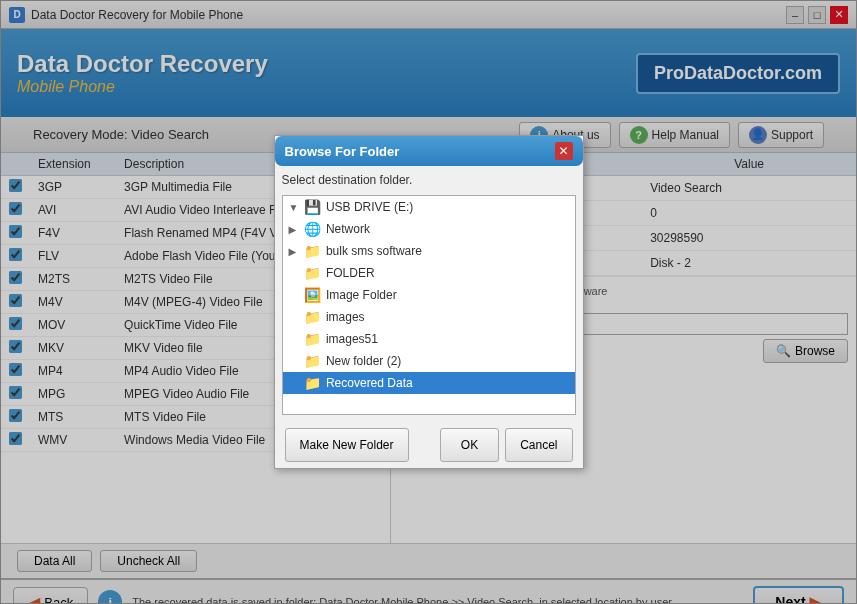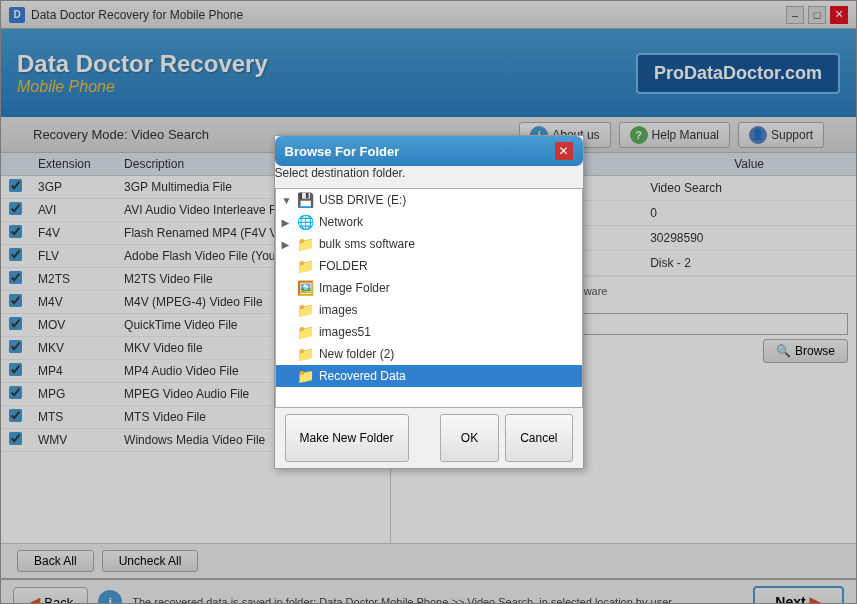--- a/index.html
+++ b/index.html
@@ -217,21 +217,21 @@
       background: #cc3333;
       border: none;
       color: white;
       font-size: 12px;
       cursor: pointer;
       display: flex;
       align-items: center;
       justify-content: center;
       border-radius: 2px;
     }
-    .dialog-body { padding: 0; }
+    .dialog-body { padding: 7px; }
     .dialog-subtitle { font-size: 12px; color: #333; margin-bottom: 8px; }
     .folder-tree {
       background: white;
       border: 1px solid #aaa;
       height: 220px;
       overflow-y: auto;
       font-size: 12px;
     }
     .tree-item {
       display: flex;
@@ -249,21 +249,21 @@
     .folder-icon.network { color: #6060c0; }
     .folder-icon.bulk { color: #c0a000; }
     .folder-icon.normal { color: #f0c040; }
     .dialog-footer {
       display: flex;
       justify-content: space-between;
       padding: 6px 10px;
       gap: 6px;
     }
     .dialog-footer button {
-      padding: 16px 14px;
+      padding: 9px 14px;
       background: linear-gradient(to bottom, #f8f8f8, #e0e0e0);
       border: 1px solid #aaa;
       border-radius: 3px;
       font-size: 12px;
       cursor: pointer;
     }
     .dialog-footer .ok-btn {
       padding: 4px 20px;
     }
     .dialog-footer .cancel-btn { }
@@ -425,21 +425,21 @@
       <input class="browse-input" type="text" style="">
       <button class="browse-btn">
         <span>🔍</span>
         <span>Browse</span>
       </button>
     </div>
   </div>
 </div>
 
 <div class="check-bar">
-  <button>Back All</button>
+  <button>Data All</button>
   <button>Uncheck All</button>
 </div>
 
 <div class="footer">
   <button class="footer-back-btn">
     <span class="arrow">◀</span>
     <span>Back</span>
   </button>
   <div class="footer-info-icon">i</div>
   <span class="footer-text">The recovered data is saved in folder: Data Doctor Mobile Phone  &gt;&gt; Video Search, in selected location by user.</span>

